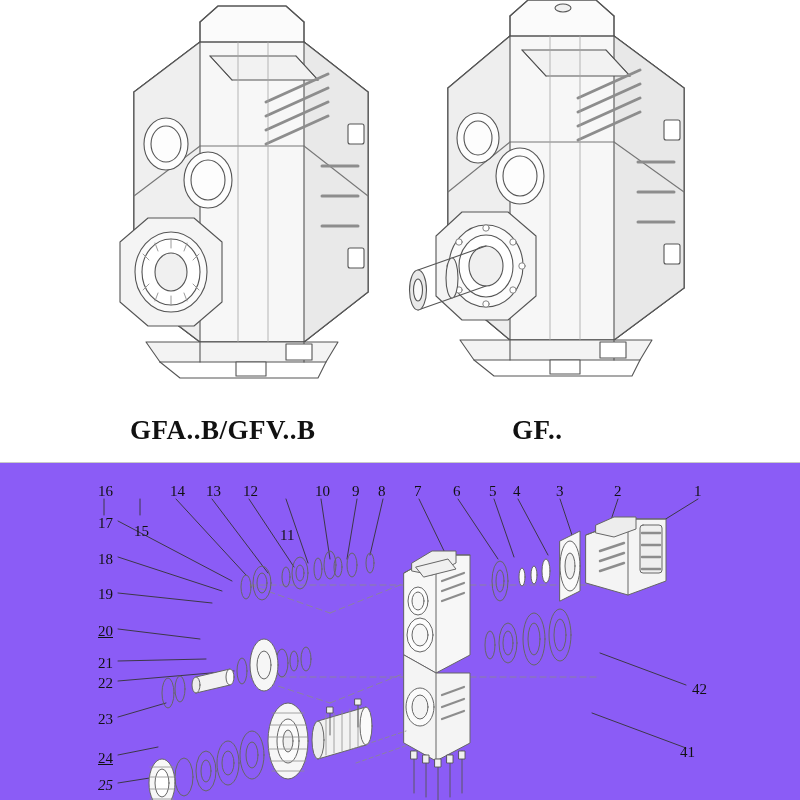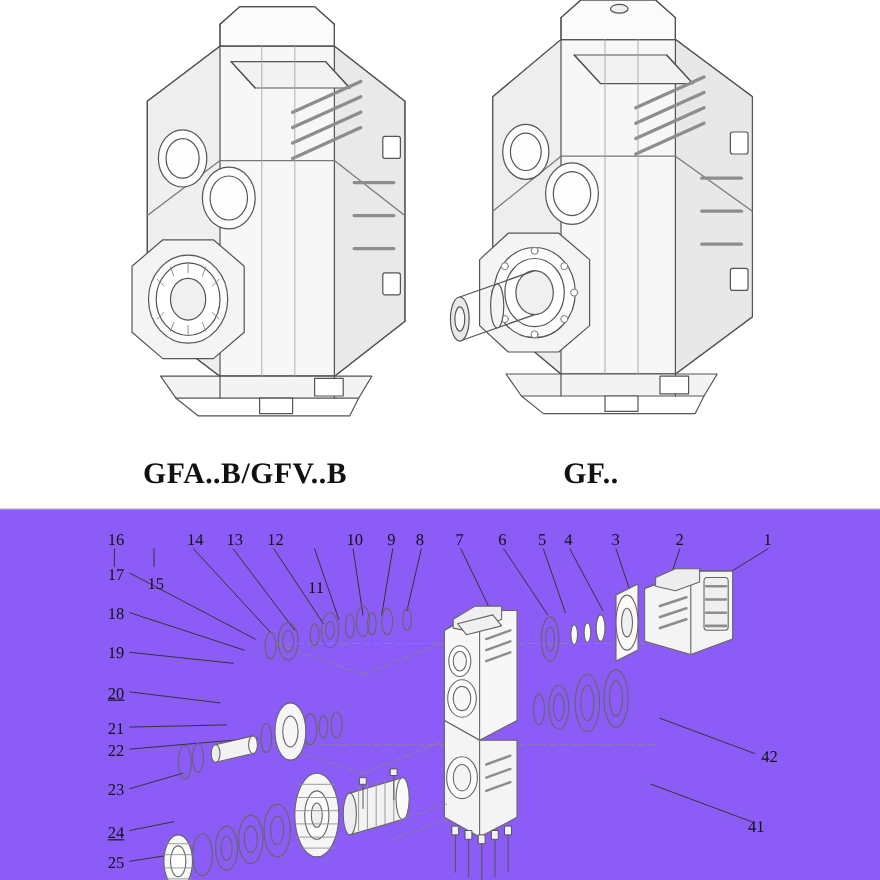--- a/index.html
+++ b/index.html
@@ -498,19 +498,19 @@
     <div class="callout" style="left:694px; top:20px;">1</div>
 
     <div class="callout" style="left:98px; top:52px;">17</div>
     <div class="callout" style="left:98px; top:88px;">18</div>
     <div class="callout" style="left:98px; top:123px;">19</div>
     <div class="callout" style="left:98px; top:160px;text-decoration:underline;">20</div>
     <div class="callout" style="left:98px; top:192px;">21</div>
     <div class="callout" style="left:98px; top:212px;">22</div>
     <div class="callout" style="left:98px; top:248px;">23</div>
     <div class="callout" style="left:98px; top:287px;text-decoration:underline;">24</div>
-    <div class="callout" style="left:98px; top:314px;">25</div>
+    <div class="callout" style="left:98px; top:314px;font-style:italic;">25</div>
 
     <div class="callout" style="left:692px; top:218px;">42</div>
     <div class="callout" style="left:680px; top:281px;">41</div>
   </div>
 
 </div>
 
 </body></html>

